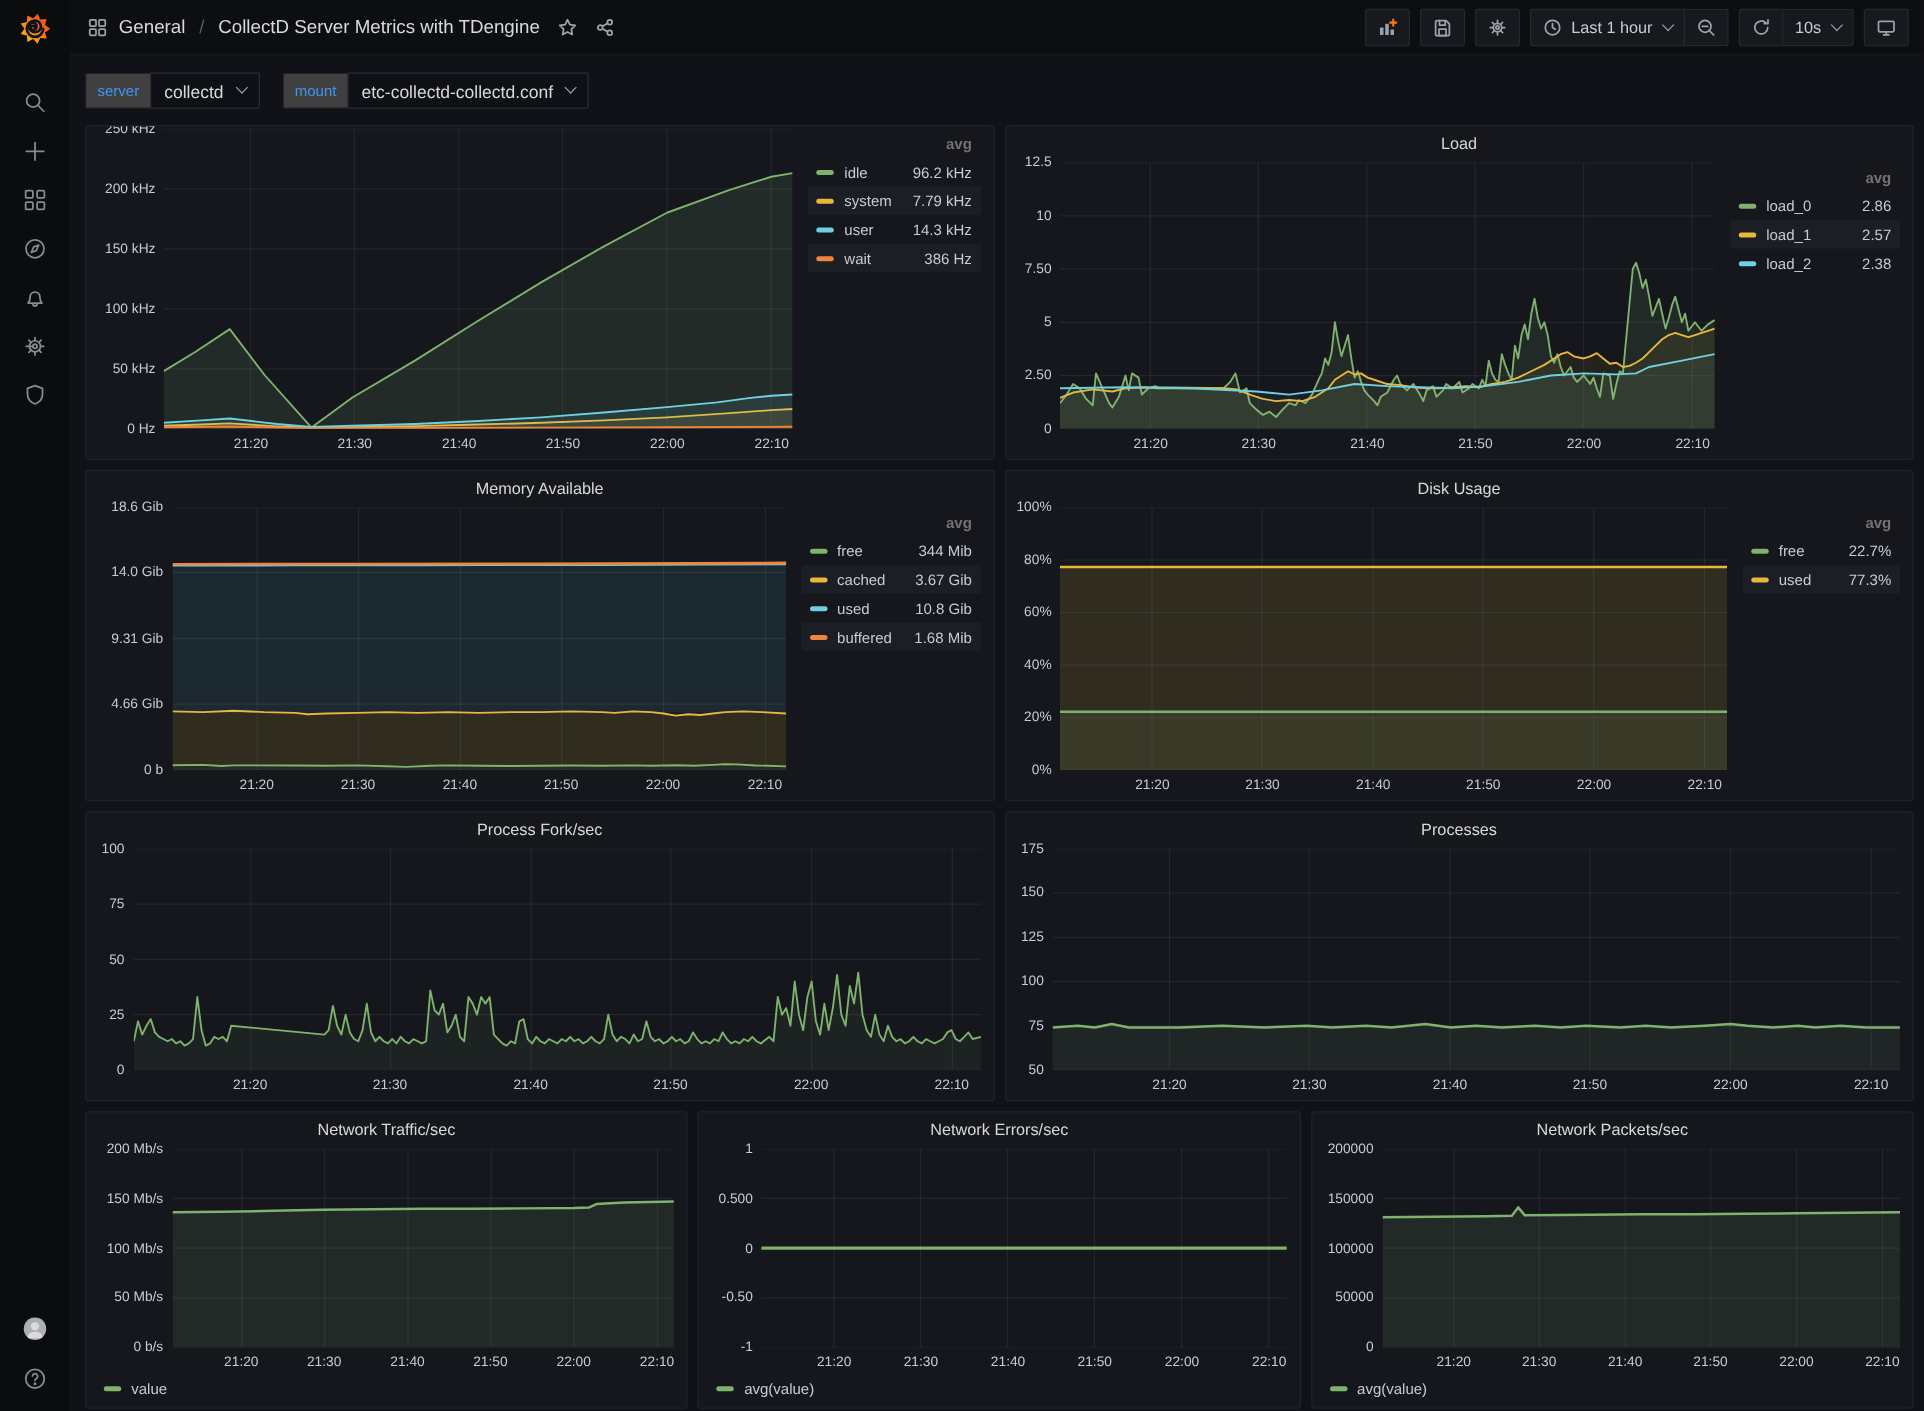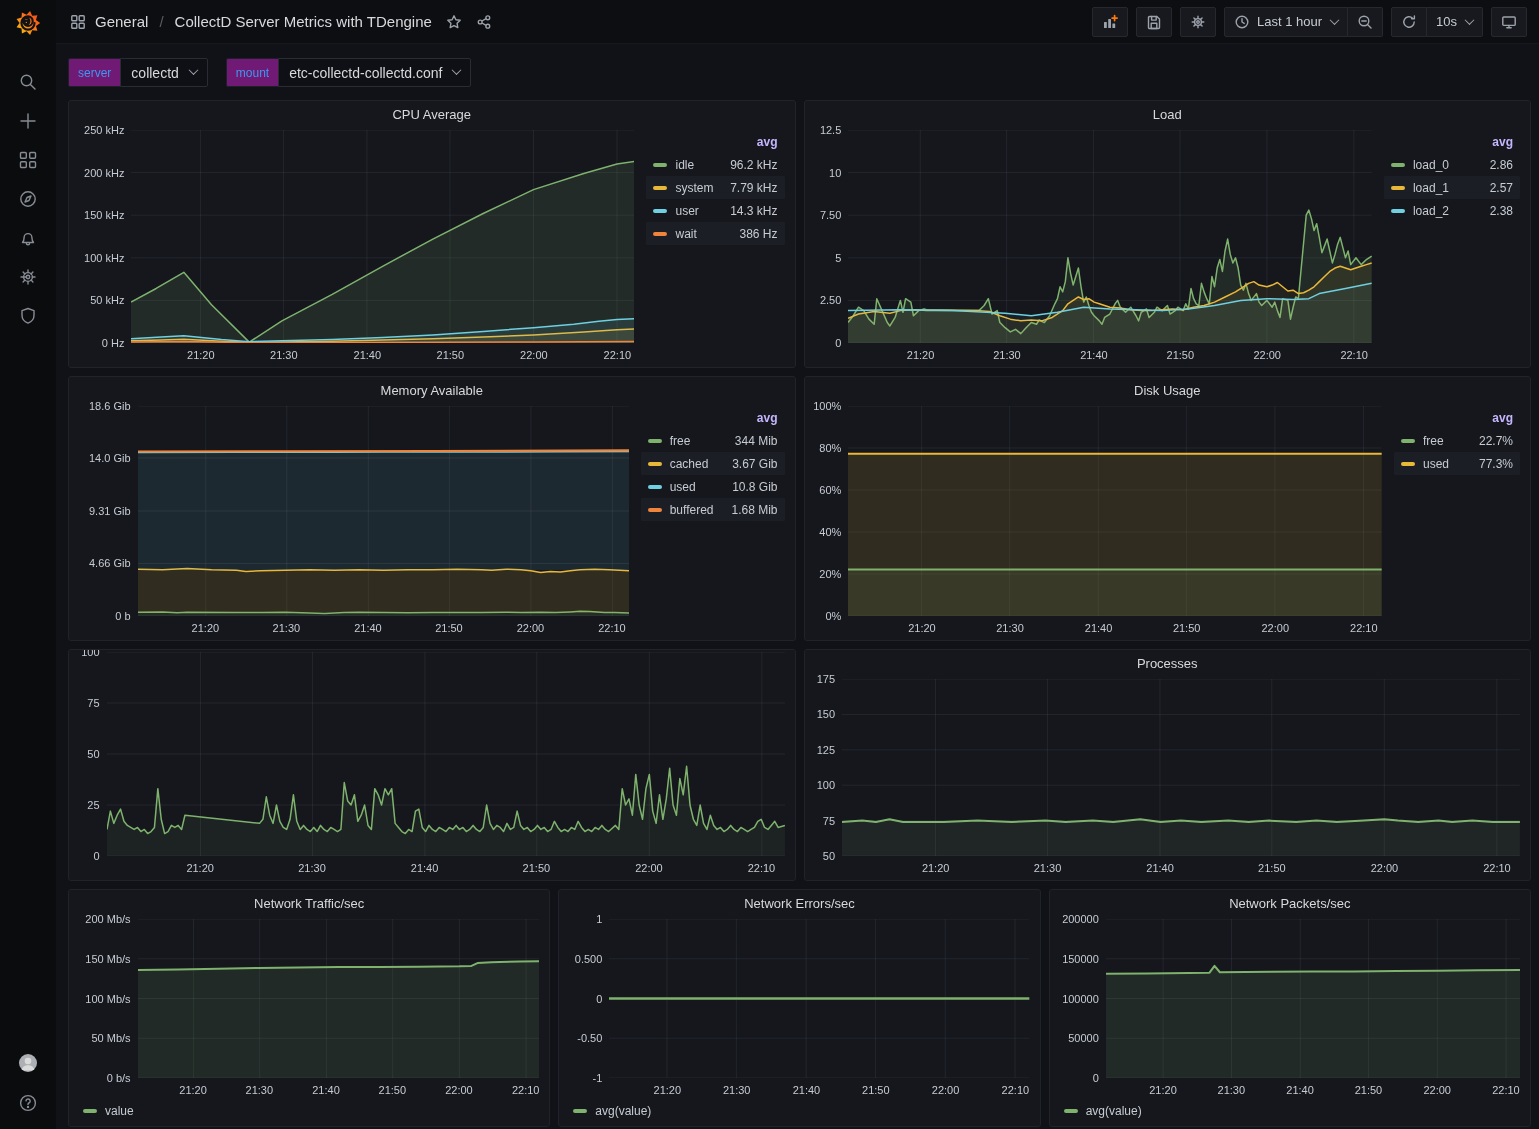--- a/index.html
+++ b/index.html
@@ -48,21 +48,21 @@
   .btn-group > .btn-seg { border-radius:0; }
   .btn-group > .btn-seg:first-child { border-radius:2px 0 0 2px; }
   .btn-group > .btn-seg:last-child { border-radius:0 2px 2px 0; border-left:none; }
   .btn svg, .btn-seg svg { width:16px; height:16px; stroke:#9da2ab; stroke-width:1.4; fill:none; stroke-linecap:round; stroke-linejoin:round; }
   .caret { width:7px; height:7px; border-right:1.5px solid #9da2ab; border-bottom:1.5px solid #9da2ab; transform:rotate(45deg) translate(-1px,-1px); margin-left:2px; }
 
   
   .submenu { display:flex; gap:18px; padding:14px 0 13px 12px; flex-shrink:0; }
   .var { display:flex; align-items:stretch; }
   .var-label {
-    background:#701a75; color:#3e97f0; font-size:12px; display:flex; align-items:center;
+    background:#404040; color:#3e97f0; font-size:12px; display:flex; align-items:center;
     padding:0 9px; border:1px solid #1d2026; border-right:none; border-radius:2px 0 0 2px; cursor:default;
   }
   .var-value {
     background:#0e1015; border:1px solid #2a2c33; border-radius:0 2px 2px 0;
     display:flex; align-items:center; gap:9px; padding:0 10px; height:29px;
     font-size:14px; color:#d8d9da; cursor:pointer;
   }
   .var-value .caret { margin-top:-2px; }
 
   
@@ -86,21 +86,21 @@
   .ytick { position:absolute; right:7px; transform:translateY(-50%); font-size:11px; color:#c7ccd3; white-space:nowrap; }
   .center { flex:1; display:flex; flex-direction:column; min-width:0; }
   .plot { flex:1; position:relative; min-height:0; }
   .plot svg { position:absolute; inset:0; width:100%; height:100%; display:block; }
   .xaxis { height:22px; position:relative; flex-shrink:0; }
   .xtick { position:absolute; top:6px; transform:translateX(-50%); font-size:11px; color:#c7ccd3; white-space:nowrap; }
 
   .legend-right { margin:0 0 22px 12px; flex-shrink:0; align-self:flex-start; font-size:12px; color:#c7ccd3; }
   .lrow { display:flex; align-items:center; height:23px; padding:0 7px; border-radius:1px; cursor:pointer; }
   .lrow.striped { background:#1b1e25; }
-  .lrow.lhead { justify-content:flex-end; color:#c4b5fd; font-weight:700; cursor:default; }
+  .lrow.lhead { justify-content:flex-end; color:#737373; font-weight:700; cursor:default; }
   .lmark { width:14px; height:4px; border-radius:2px; margin-right:8px; flex-shrink:0; }
   .lname { margin-right:16px; }
   .lavg { margin-left:auto; text-align:right; min-width:48px; }
 
   .legend-bottom { height:24px; flex-shrink:0; display:flex; align-items:center; gap:16px; padding:0 0 2px 8px; font-size:12px; color:#c7ccd3; }
   .lb-item { display:flex; align-items:center; cursor:pointer; }
 </style>
 </head>
 <body>
 
@@ -271,21 +271,20 @@
         <span class="var-label">mount</span>
         <span class="var-value">
           <span>etc-collectd-collectd.conf</span>
             <span class="caret"></span>
         </span>
       </div>
     </div>
 
     <main class="dash">
       <section class="panel">
-        <header class="panel-title">CPU Average</header>
         <div class="chart">
             <div class="cb-row">
               <div class="yaxis" style="width: 56.4px;">
                 <div class="ytick" style="top: 100%;">0 Hz</div>
                 <div class="ytick" style="top: 80%;">50 kHz</div>
                 <div class="ytick" style="top: 60%;">100 kHz</div>
                 <div class="ytick" style="top: 40%;">150 kHz</div>
                 <div class="ytick" style="top: 20%;">200 kHz</div>
                 <div class="ytick" style="top: 0%;">250 kHz</div>
               </div>
@@ -536,20 +535,21 @@
                 <div class="lrow striped">
                   <span class="lmark" style="background: rgb(234, 184, 57);"></span>
                   <span class="lname">used</span>
                   <span class="lavg">77.3%</span>
                 </div>
               </div>
             </div>
           </div>
       </section>
       <section class="panel">
+        <header class="panel-title">Process Fork/sec</header>
         <div class="chart">
             <div class="cb-row">
               <div class="yaxis" style="width: 31.6px;">
                 <div class="ytick" style="top: 100%;">0</div>
                 <div class="ytick" style="top: 75%;">25</div>
                 <div class="ytick" style="top: 50%;">50</div>
                 <div class="ytick" style="top: 25%;">75</div>
                 <div class="ytick" style="top: 0%;">100</div>
               </div>
               <div class="center">

